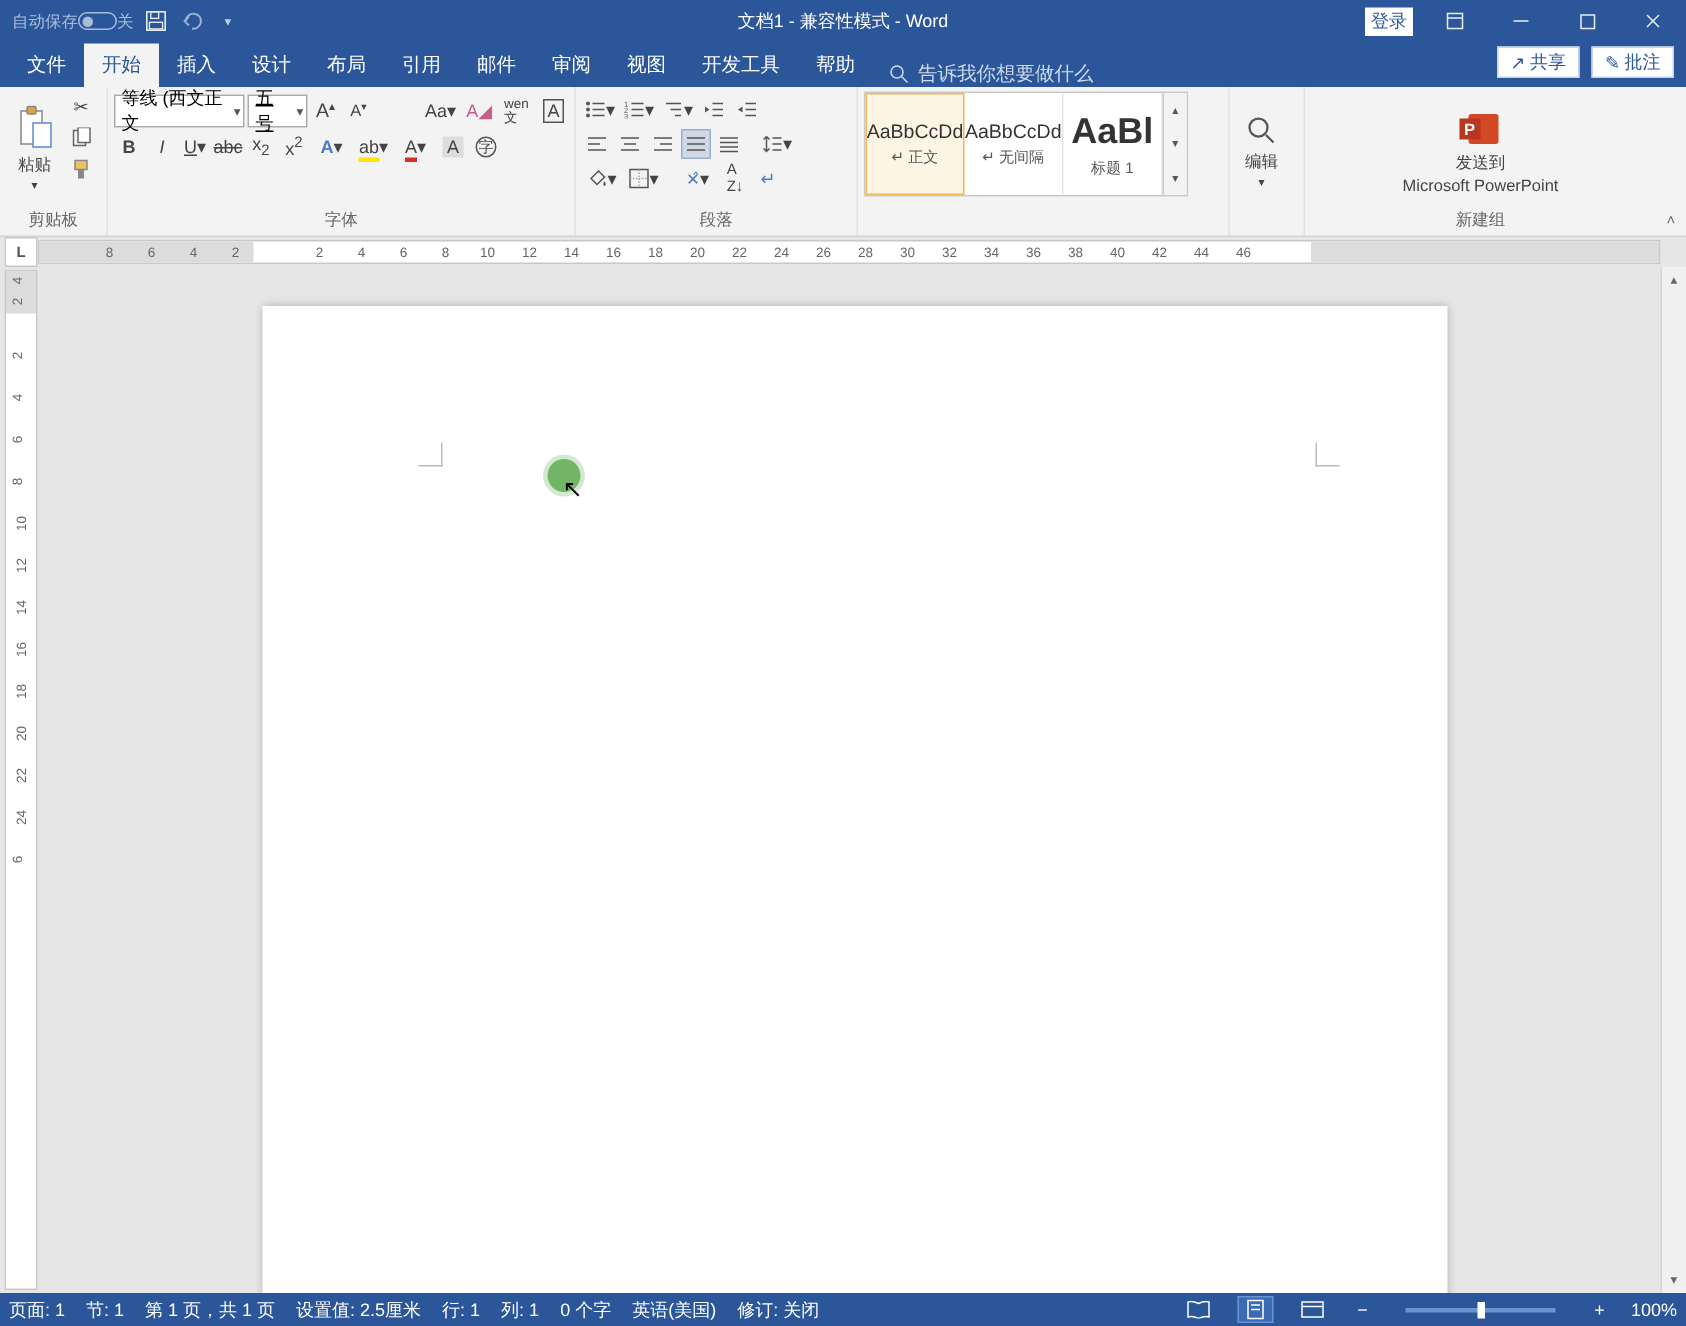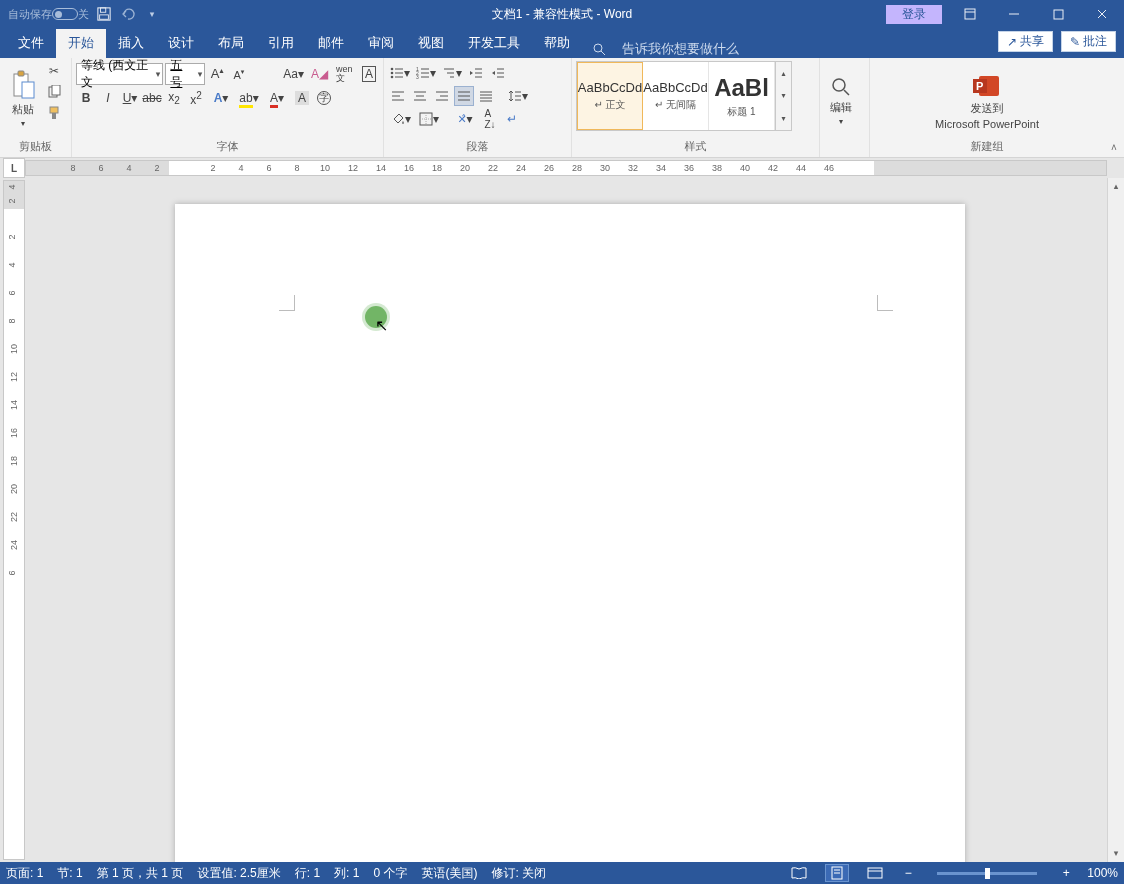--- a/index.html
+++ b/index.html
@@ -7,28 +7,28 @@
 
 
 .titlebar { height: 28px; background: #2b579a; display: flex; align-items: center; color: #fff; font-size: 12px; position: relative; }
 .titlebar-left { display: flex; align-items: center; gap: 6px; padding-left: 8px; }
 .autosave { color: #a8bdda; font-size: 11px; display: flex; align-items: center; gap: 0; }
 .autosave-toggle { width: 26px; height: 12px; border: 1px solid #a8bdda; border-radius: 7px; display: inline-flex; align-items: center; padding: 0 2px; }
 .autosave-toggle::before { content:""; width:7px; height:7px; background:#a8bdda; border-radius:50%; }
 .qat-icon { width: 18px; height: 18px; display:flex; align-items:center; justify-content:center; color:#fff; opacity:.9; }
 .titlebar-center { position:absolute; left:50%; transform:translateX(-50%); color:#fff; }
 .titlebar-right { margin-left:auto; display:flex; align-items:center; }
-.login-btn { background:#c4b5fd; color:#2b579a; padding:1px 16px; margin-right:6px; font-size:12px; }
+.login-btn { background:#ffffff; color:#2b579a; padding:1px 4px; margin-right:6px; font-size:12px; }
 .winbtn { width:44px; height:28px; display:flex; align-items:center; justify-content:center; color:#fff; opacity:.9; }
 
 
 .tabs { height: 30px; background:#2b579a; display:flex; align-items:flex-end; padding-left:6px; color:#fff; font-size:13px; position:relative; }
 .tab { padding: 5px 12px 6px; cursor:pointer; }
 .tab.active { background:#f3f3f3; color:#2b579a; font-weight:500; }
-.tell-me { display:flex; align-items:center; gap:16px; color:#cddaed; margin-left:10px; }
+.tell-me { display:flex; align-items:center; gap:6px; color:#cddaed; margin-left:10px; }
 .tabs-right { position:absolute; right:8px; top:3px; display:flex; gap:8px; }
 .tabs-right .pill { background:#fff; color:#2b579a; font-size:12px; border:1px solid #c5d4e8; padding:1px 8px; display:flex; align-items:center; gap:3px; }
 
 
 .ribbon { height: 100px; background:#f3f3f3; border-bottom:1px solid #d4d4d4; display:flex; }
 .group { border-right:1px solid #e1e1e1; display:flex; flex-direction:column; justify-content:space-between; padding:3px 4px 0; position:relative; }
 .group-body { display:flex; gap:2px; flex:1; }
 .group-label { text-align:center; font-size:11px; color:#666; padding:2px 0 3px; position:relative; }
 .col { display:flex; flex-direction:column; gap:1px; align-items:center; }
 .bigbtn { display:flex; flex-direction:column; align-items:center; justify-content:center; font-size:11px; padding:2px 6px; gap:2px; color:#444; }
@@ -410,21 +410,20 @@
           <span class="preview" style="font-size:24px;font-weight:bold;">AaBl</span>
           <span class="lbl">标题 1</span>
         </div>
         <div class="gallery-more">
             <span>▴</span>
             <span>▾</span>
             <span>▾</span>
           </div>
       </div>
     </div>
-    <div class="group-label">样式</div>
   </div>
 
   <div class="group" style="width:50px;">
     <div class="group-body">
       <div class="bigbtn">
         <span class="icon">
             <svg width="22" height="22">
               <circle cx="9" cy="9" r="6" fill="none" stroke="#555" stroke-width="1.5"></circle>
               <line x1="14" y1="14" x2="19" y2="19" stroke="#555" stroke-width="1.5"></line>
             </svg>

